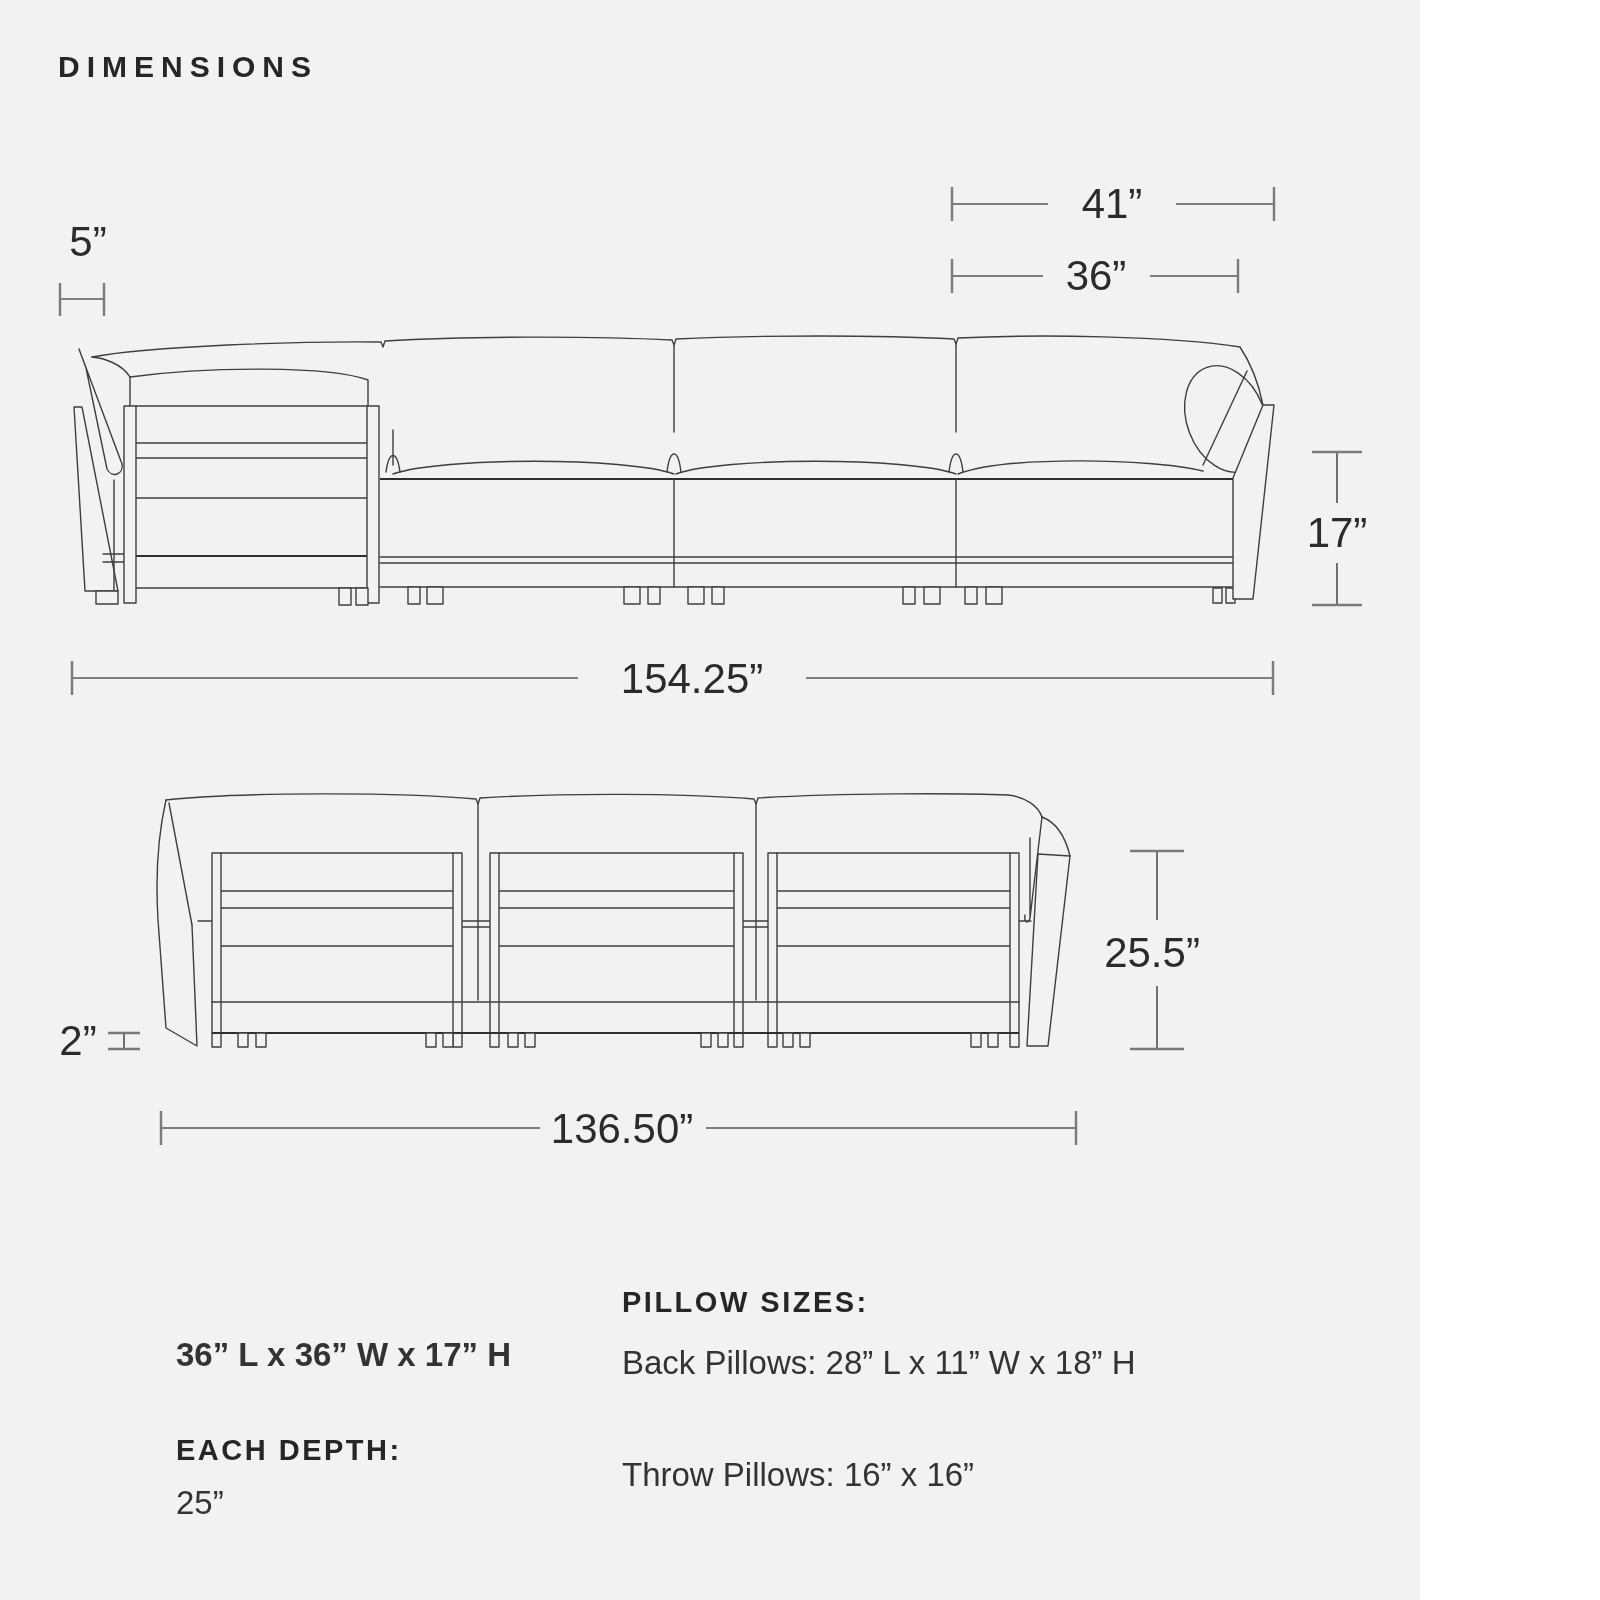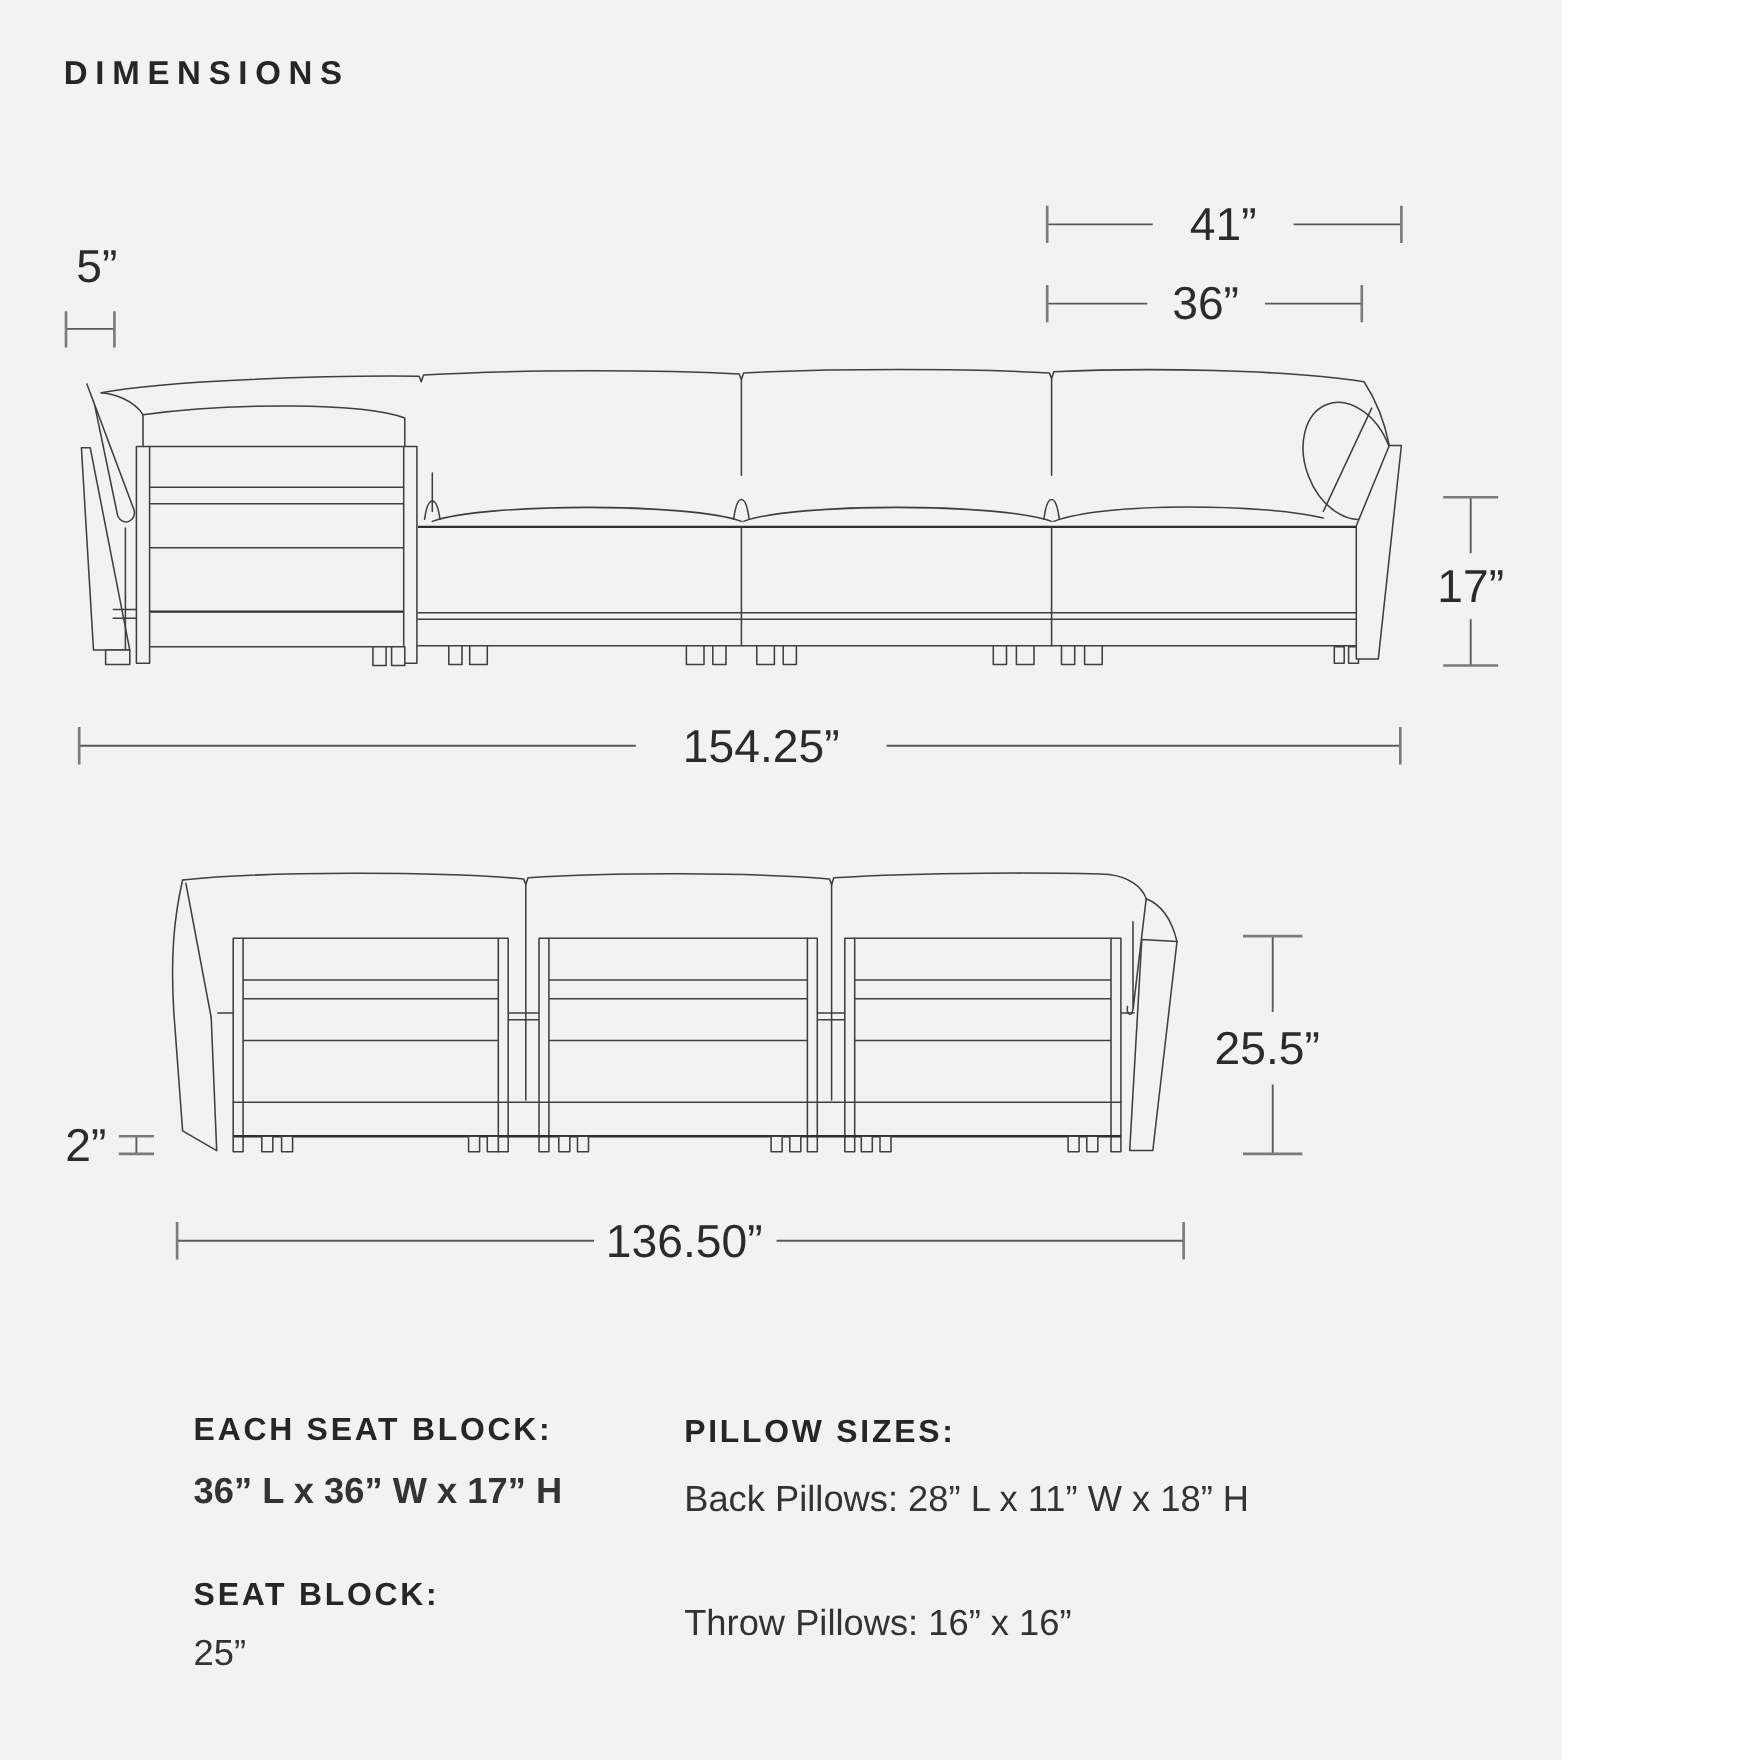--- a/index.html
+++ b/index.html
@@ -201,22 +201,21 @@
   <div class="dim-label" style="left:88px;top:218px;">5”</div>
   <div class="dim-label" style="left:1112px;top:180px;">41”</div>
   <div class="dim-label" style="left:1096px;top:252px;">36”</div>
   <div class="dim-label" style="left:1337px;top:509px;">17”</div>
   <div class="dim-label" style="left:1455px;top:453px;">18”</div>
   <div class="dim-label" style="left:692px;top:655px;">154.25”</div>
   <div class="dim-label" style="left:78px;top:1017px;">2”</div>
   <div class="dim-label" style="left:1152px;top:929px;">25.5”</div>
   <div class="dim-label" style="left:622px;top:1105px;">136.50”</div>
 
-  <div class="spec-heading" style="left:176px;top:1284px;">EACH SEAT BLOCK:</div>
   <div class="spec-value" style="left:176px;top:1336px;font-weight:bold;">36” L x 36” W x 17” H</div>
-  <div class="spec-heading" style="left:176px;top:1434px;">SEAT BLOCK:</div>
+  <div class="spec-heading" style="left:176px;top:1434px;">EACH DEPTH:</div>
   <div class="spec-value" style="left:176px;top:1484px;">25”</div>
 
   <div class="spec-heading" style="left:622px;top:1286px;">PILLOW SIZES:</div>
   <div class="spec-value" style="left:622px;top:1344px;">Back Pillows: 28” L x 11” W x 18” H</div>
   <div class="spec-value" style="left:622px;top:1456px;">Throw Pillows: 16” x 16”</div>
 
 </div>
 
 </body></html>

